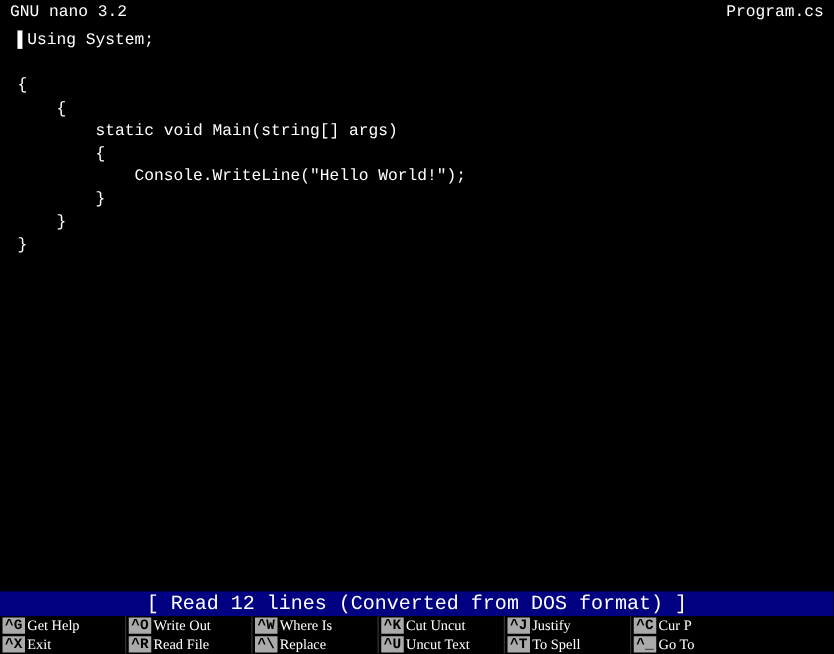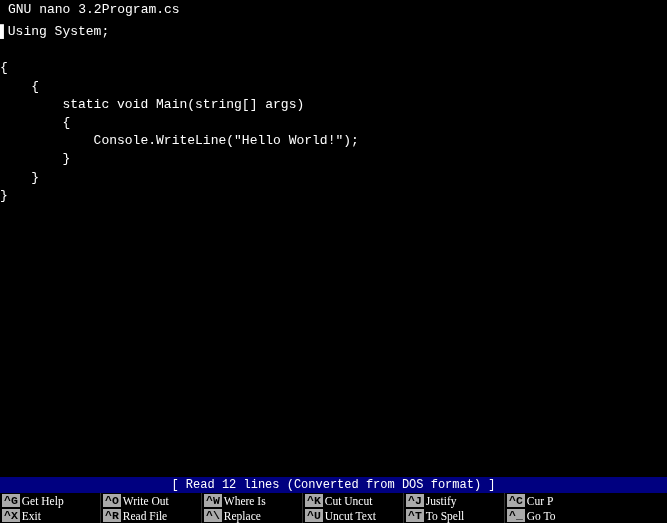--- a/index.html
+++ b/index.html
@@ -19,46 +19,47 @@
       display: flex;
       flex-direction: column;
     }
 
     #title-bar {
       background-color: #000000;
       color: #ffffff;
       text-align: center;
       padding: 2px 0;
       display: flex;
+      justify-content: space-between;
       padding: 2px 8px;
       border-bottom: none;
     }
 
     #editor-area {
       flex: 1;
       background-color: #000000;
       color: #ffffff;
-      padding: 4px 0;
+      padding: 4px 14px;
       overflow: hidden;
       position: relative;
     }
 
     .code-line {
       white-space: pre;
       line-height: 1.4;
       color: #ffffff;
       min-height: 1.4em;
     }
 
     #status-message {
       background-color: #000080;
       color: #ffffff;
       text-align: center;
       padding: 1px 4px;
-      font-size: 12px;
+      font-size: 16px;
     }
 
     #shortcuts-container {
       background-color: #000000;
     }
 
     .shortcuts-row {
       display: flex;
       flex-wrap: nowrap;
     }

